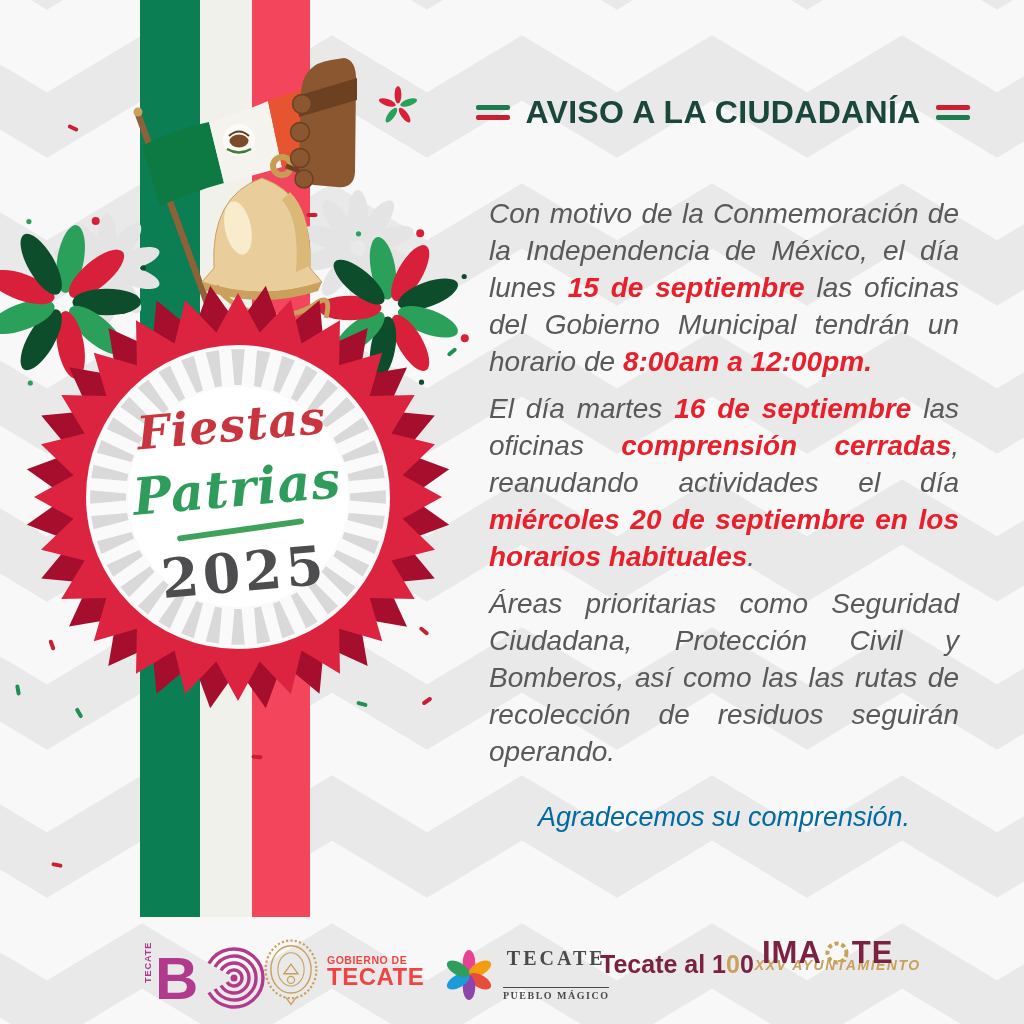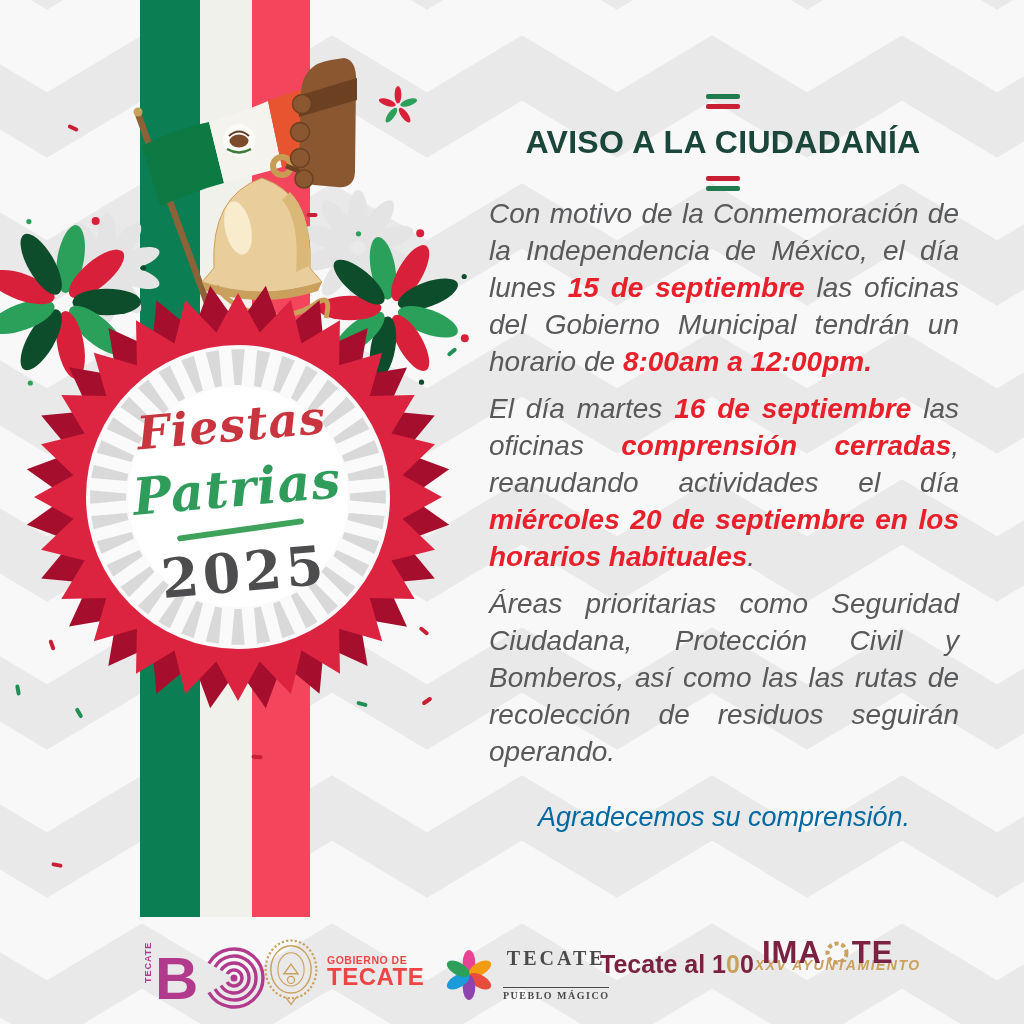--- a/index.html
+++ b/index.html
@@ -18,21 +18,21 @@
   .badge-text{position:absolute;left:128px;top:398px;width:220px;text-align:center;
               transform:rotate(-5deg);line-height:1;}
   .badge-f1{font:italic 700 46px "DejaVu Serif",serif;color:#C9353F;letter-spacing:1px;}
   .badge-f2{font:italic 700 51px "DejaVu Serif",serif;color:#2F9C5C;margin-top:6px;letter-spacing:1px;}
   .badge-swoosh{width:128px;height:6px;border-radius:3px;background:#3FA25B;margin:9px auto 7px auto;
                 transform:rotate(-3deg);}
   .badge-year{font:700 54px "DejaVu Serif",serif;color:#4D4D4F;letter-spacing:4px;}
 
   
   .title-row{position:absolute;left:440px;top:94px;width:566px;display:flex;align-items:center;
-             justify-content:center;gap:15px;flex-direction:column;}
+             justify-content:center;gap:15px;}
   .title-text{font-size:32px;font-weight:bold;letter-spacing:.3px;color:#1B463B;white-space:nowrap;}
   .dash-group{display:flex;flex-direction:column;gap:5px;}
   .dash{width:34px;height:5px;border-radius:2px;}
   .dash.green{background:#1F7A4F;}
   .dash.red{background:#C81F35;}
 
   
   .content{position:absolute;left:489px;top:195px;width:470px;font-style:italic;}
   .content p{margin:0 0 10px 0;font-size:28px;line-height:37px;color:#58595B;
              text-align:justify;}

